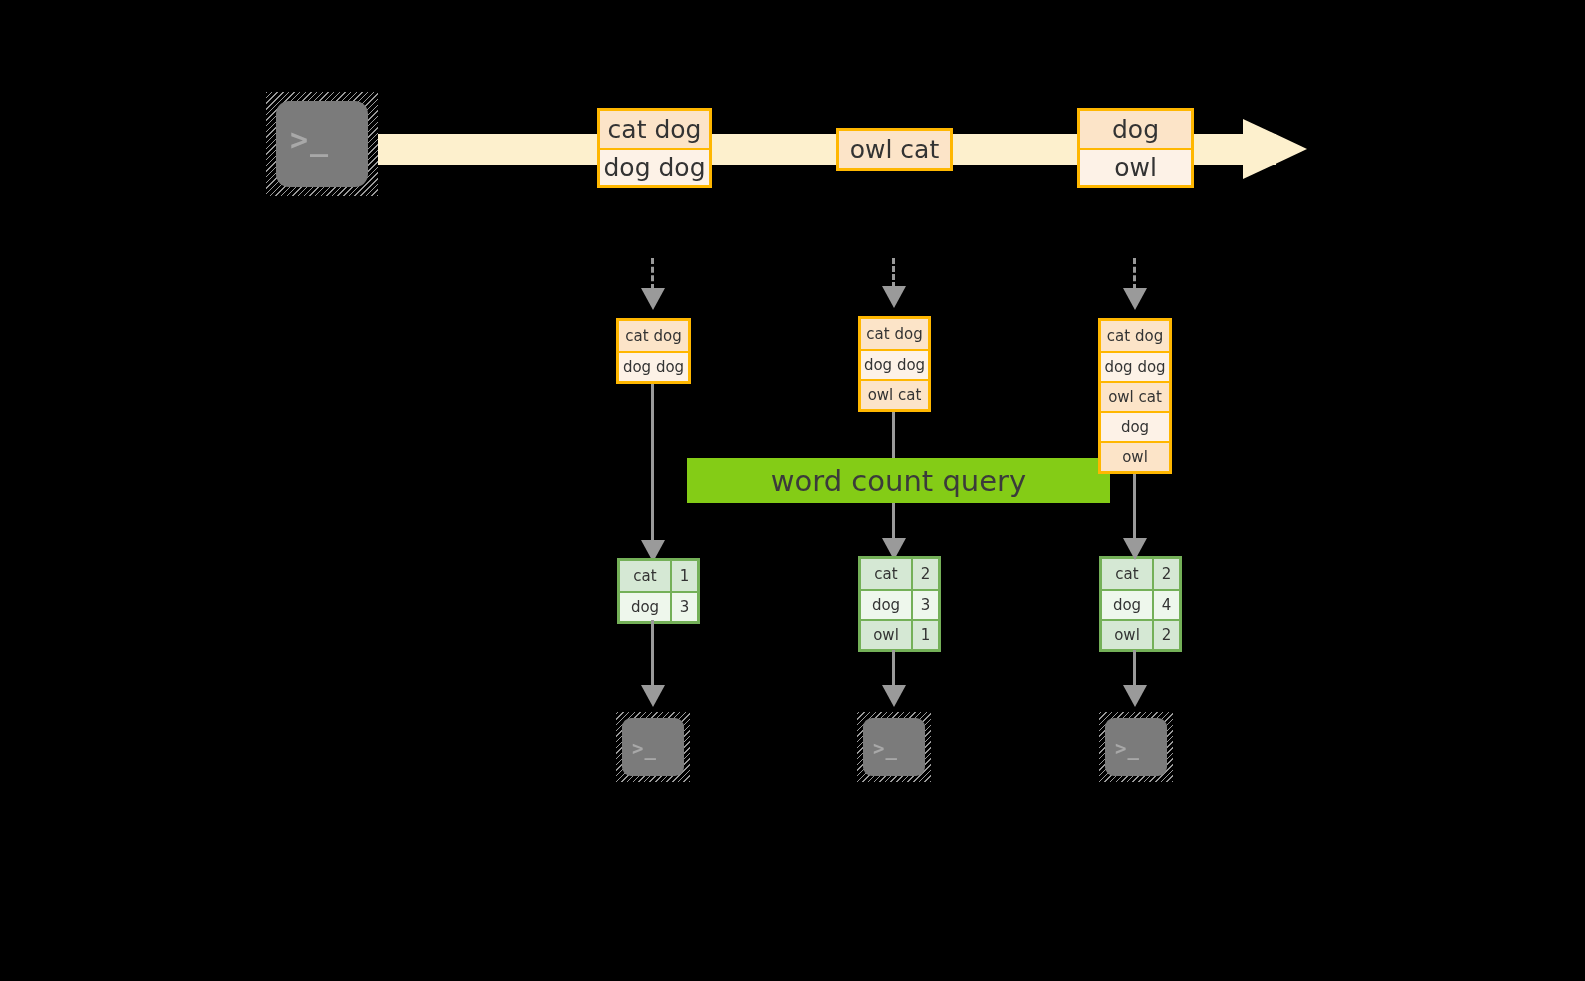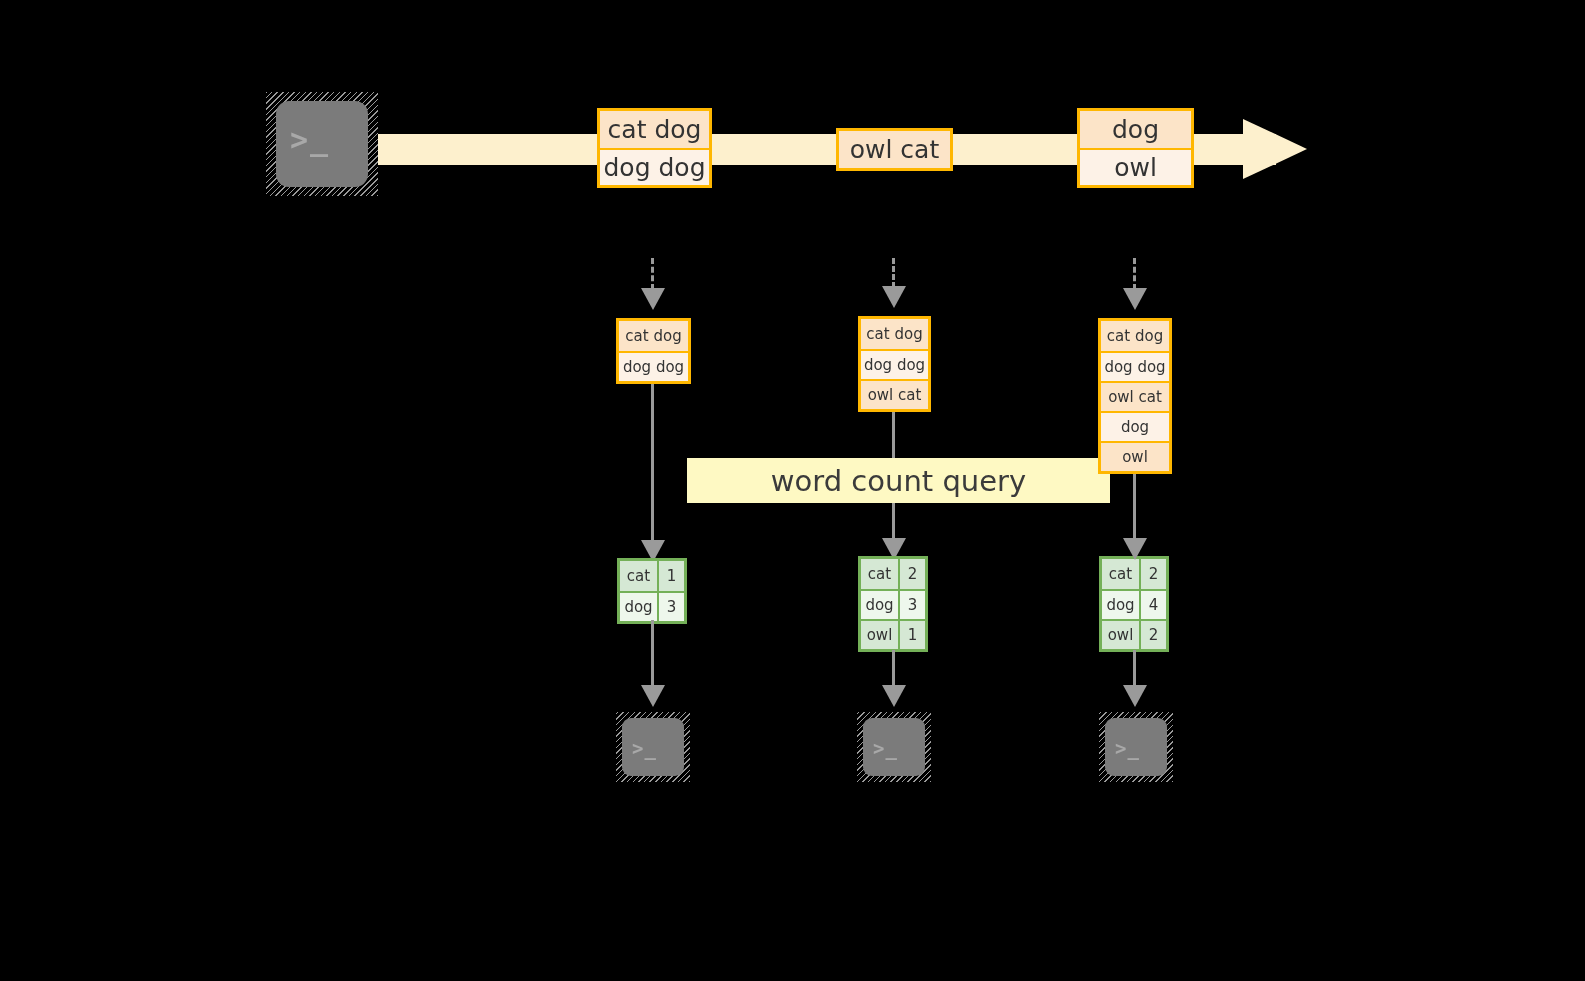--- a/index.html
+++ b/index.html
@@ -101,21 +101,21 @@
   .tbl .trow { display: flex; height: 30px; box-sizing: border-box; }
   .tbl .trow + .trow { border-top: 2px solid #74b058; }
   .tbl .tc {
     box-sizing: border-box;
     display: flex;
     align-items: center;
     justify-content: center;
     font-size: 15px;
     color: #333333;
   }
-  .tbl .tc-key { width: 37px; }
+  .tbl .tc-key { width: 50px; }
   .tbl .tc-val { width: 27px; border-left: 2px solid #74b058; }
   .tbl .g-a { background: #d5e8d4; }
   .tbl .g-b { background: #eef7ec; }
 
   
   .vline {
     position: absolute;
     width: 3px;
     background: #9a9a9a;
   }
@@ -129,21 +129,21 @@
     width: 24px; height: 22px;
     background: #9a9a9a;
     clip-path: polygon(0% 0%, 100% 0%, 50% 100%);
   }
 
   
   .query-label {
     position: absolute;
     left: 687px; top: 458px;
     width: 423px; height: 45px;
-    background: #fef9c3;
+    background: #84cc16;
     display: flex;
     align-items: center;
     justify-content: center;
     color: #3b3b3b;
     font-size: 29px;
     white-space: nowrap;
   }
 </style>
 </head>
 <body>

